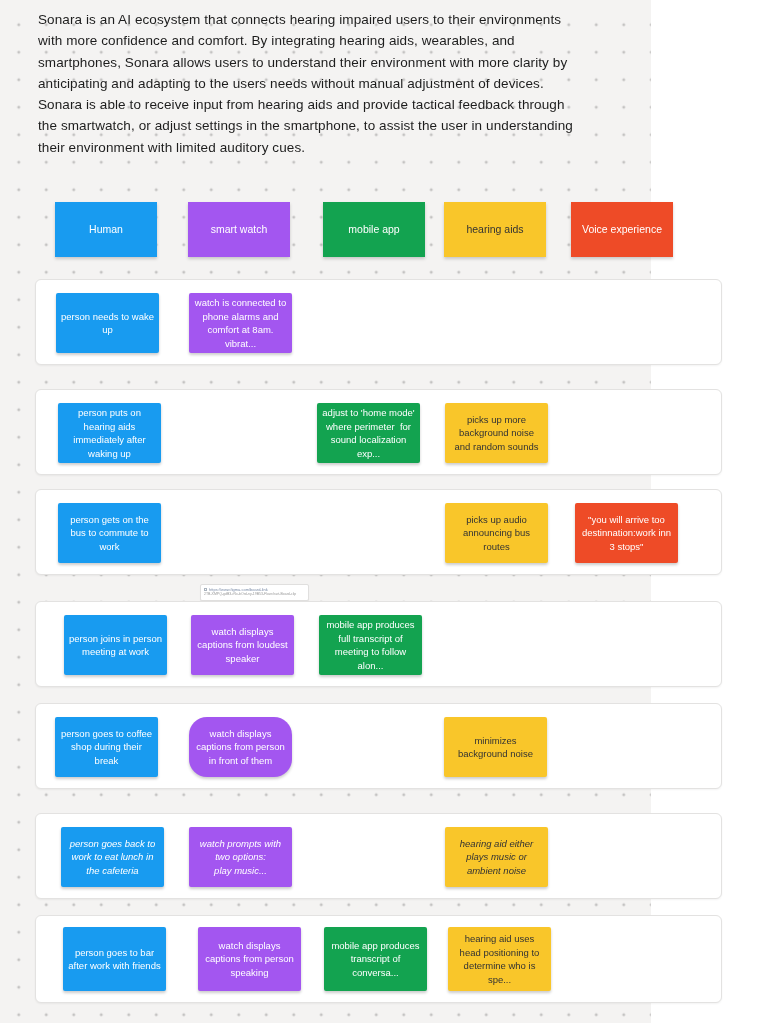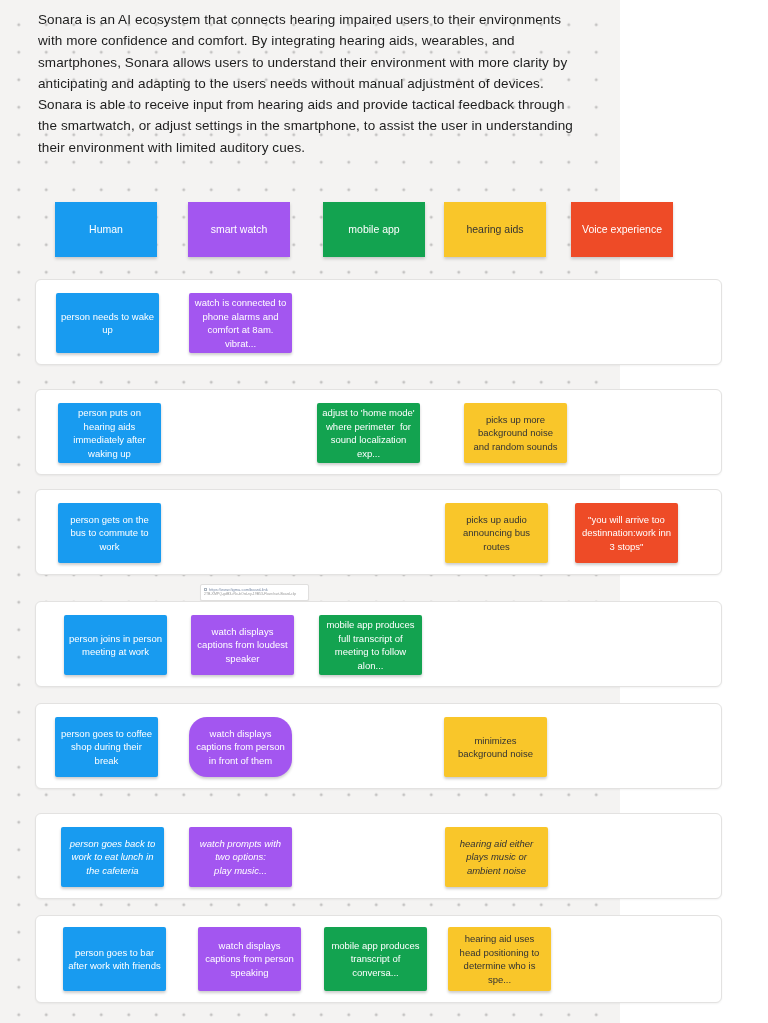--- a/index.html
+++ b/index.html
@@ -7,20 +7,21 @@
     width:768px;height:1023px;
     font-family:"Liberation Sans",sans-serif;
     overflow:hidden;
   }
   .canvas{
     position:relative;width:620px;height:1023px;
     background-color:#f4f3f2;
     background-image:radial-gradient(circle, rgba(0,0,0,0.20) 1px, rgba(0,0,0,0.06) 1.6px, transparent 2px);
     background-size:27.5px 27.5px;
     background-position:5px 11px;
+    padding-left:31px;
   }
   .intro{
     position:absolute;left:38px;top:9px;width:537px;
     font-size:13.5px;line-height:21.3px;color:#1d1d1d;
     letter-spacing:0.1px;
   }
   .card{
     position:absolute;top:202px;height:55px;width:102px;
     border-radius:0;
     display:flex;align-items:center;justify-content:center;
@@ -75,21 +76,21 @@
   <div class="card c-red" style="left:571px;">Voice experience</div>
 
   <div class="row" style="top:279px;">
     <div class="sticky c-blue" style="left:20px;">person needs to wake up</div>
     <div class="sticky c-purple" style="left:153px;">watch is connected to phone alarms and comfort at 8am. vibrat...</div>
   </div>
 
   <div class="row" style="top:389px;">
     <div class="sticky c-blue" style="left:22px;">person puts on hearing aids immediately after waking up</div>
     <div class="sticky c-green" style="left:281px;">adjust to 'home mode' where perimeter  for sound localization exp...</div>
-    <div class="sticky c-yellow" style="left:409px;margin-left:19px;">picks up more background noise and random sounds</div>
+    <div class="sticky c-yellow" style="left:409px;">picks up more background noise and random sounds</div>
   </div>
 
   <div class="row" style="top:489px;">
     <div class="sticky c-blue" style="left:22px;">person gets on the bus to commute to work</div>
     <div class="sticky c-yellow" style="left:409px;">picks up audio announcing bus routes</div>
     <div class="sticky c-red" style="left:539px;">"you will arrive too destinnation:work inn 3 stops"</div>
   </div>
 
   <div class="chip">
     <div class="chip-line1">

